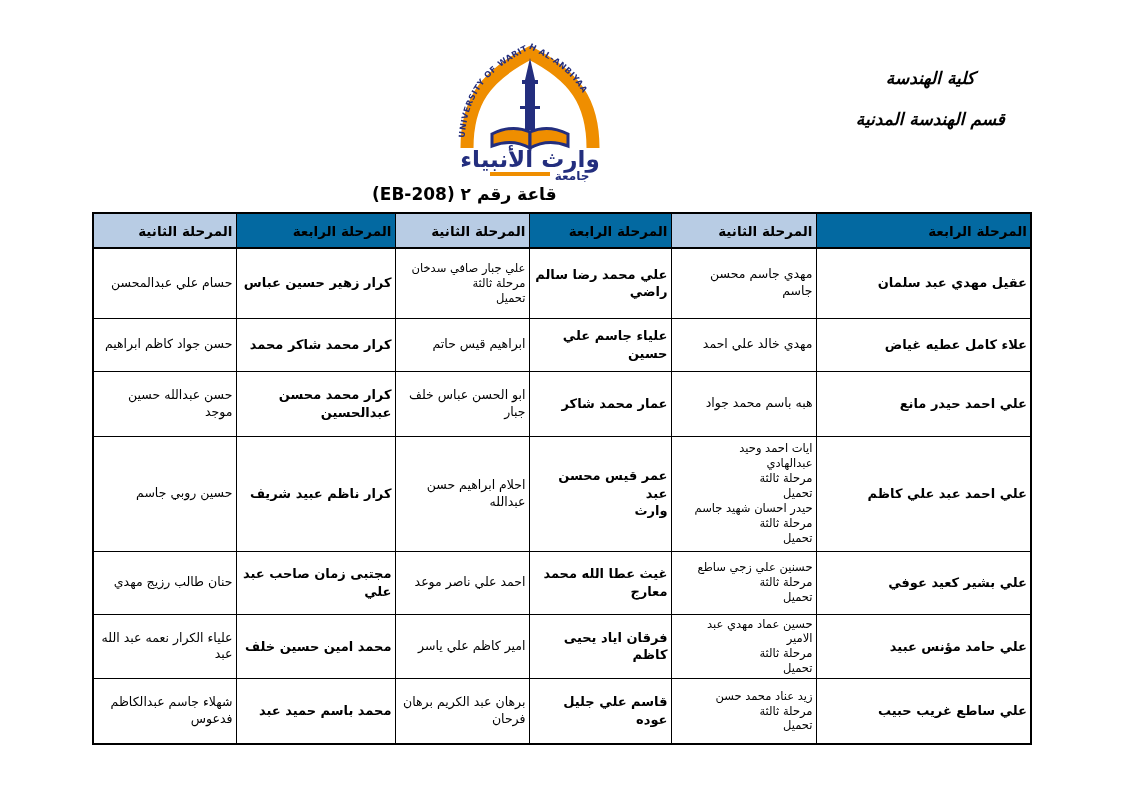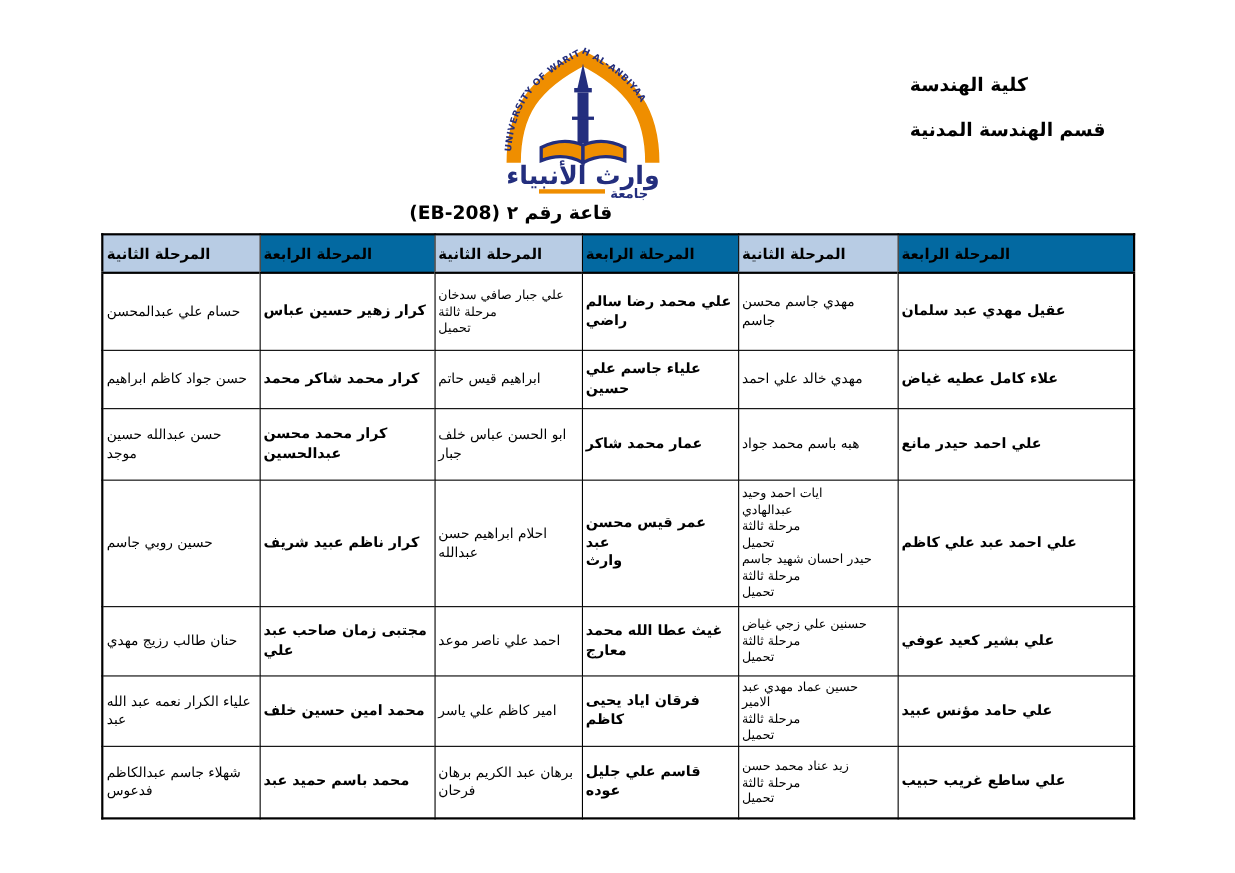--- a/index.html
+++ b/index.html
@@ -2,38 +2,38 @@
 <html lang="ar"><head>
 <meta charset="utf-8">
 <style>
   html,body{margin:0;padding:0;}
   body{
     width:1123px;height:794px;background:#ffffff;position:relative;
     font-family:"DejaVu Sans",sans-serif;color:#000;overflow:hidden;
   }
   
   .org-block{
-    position:absolute;top:70px;right:118px;text-align:left;direction:rtl;
+    position:absolute;top:70px;right:118px;text-align:center;direction:rtl;font-style:italic;
   }
   .org-line{font-size:17px;font-weight:bold;line-height:1.0;margin-bottom:24px;white-space:nowrap;}
   
   .logo{position:absolute;left:440px;top:40px;width:180px;height:142px;}
   
   .hall-title{
     position:absolute;top:184px;left:372px;width:380px;text-align:left;
     direction:rtl;font-size:17px;font-weight:bold;
   }
   
   table.seating{
     position:absolute;top:212px;left:92px;width:938px;
     border-collapse:collapse;table-layout:fixed;direction:rtl;
     border:2px solid #000;
   }
   table.seating th,table.seating td{
-    border:1px solid #000;text-align:left;vertical-align:middle;
+    border:1px solid #000;text-align:right;vertical-align:middle;
     padding:2px 3px;overflow:hidden;
   }
   table.seating th{
     font-size:13.5px;font-weight:bold;height:29px;border-bottom:2px solid #000;
   }
   th.stage-fourth{background:#0369a1;}
   th.stage-second{background:#b8cce4;}
   td{font-size:12.5px;white-space:pre-line;line-height:1.35;}
   td.fourth{font-weight:bold;font-size:13px;}
   td.small{font-size:11.5px;line-height:1.3;}
@@ -137,21 +137,21 @@
 تحميل</td>
       <td class="fourth">عمر قيس محسن عبد
 وارث</td>
       <td>احلام ابراهيم حسن
 عبدالله</td>
       <td class="fourth">كرار ناظم عبيد شريف</td>
       <td>حسين روبي جاسم</td>
     </tr>
     <tr class="r5">
       <td class="fourth">علي بشير كعيد عوفي</td>
-      <td class="small">حسنين علي زجي غياض
+      <td class="small">حسنين علي زجي ساطع
 مرحلة ثالثة
 تحميل</td>
       <td class="fourth">غيث عطا الله محمد
 معارج</td>
       <td>احمد علي ناصر موعد</td>
       <td class="fourth">مجتبى زمان صاحب عبد
 علي</td>
       <td>حنان طالب رزيج مهدي</td>
     </tr>
     <tr class="r6">

